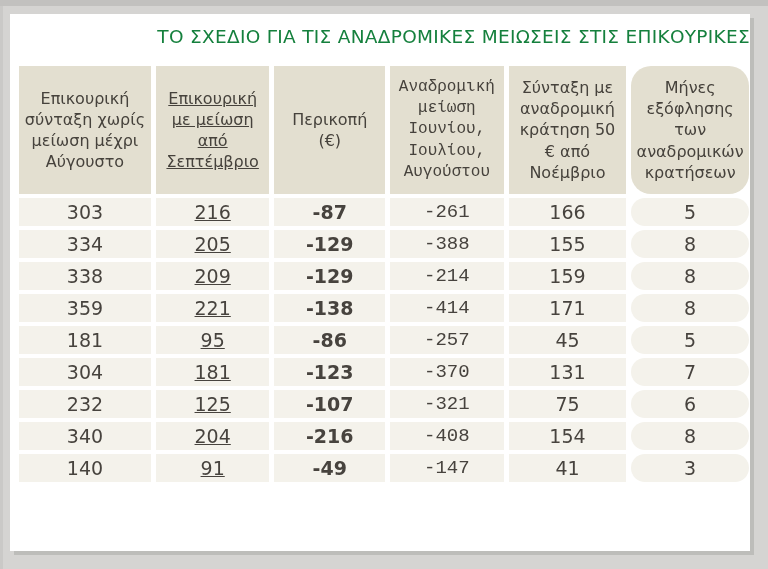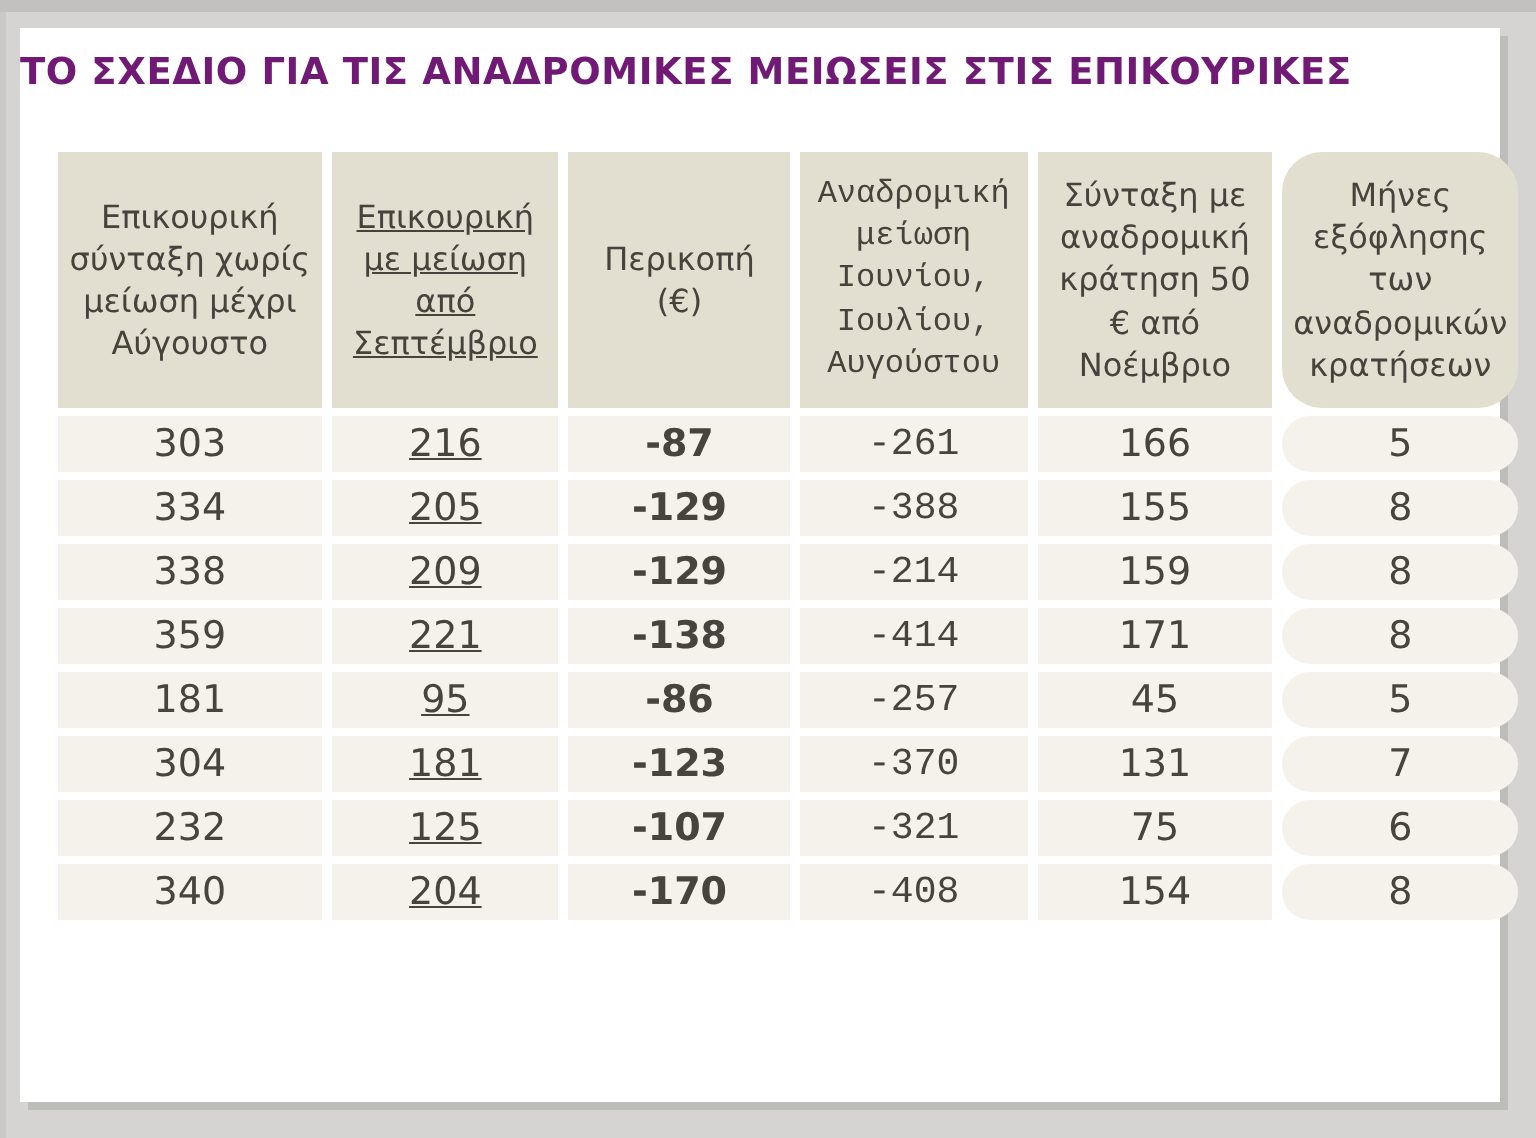--- a/index.html
+++ b/index.html
@@ -22,33 +22,33 @@
     top: 14px;
     width: 740px;
     height: 537px;
     background: #ffffff;
     box-shadow: 4px 4px 0 rgba(120, 118, 115, 0.25);
     box-sizing: border-box;
   }
   .title {
     height: 44px;
     line-height: 46px;
-    text-align: left;
+    text-align: right;
     font-size: 18.5px;
-    font-weight: bold;
+    font-weight: normal;
     letter-spacing: 0.3px;
-    color: #701a75;
+    color: #15803d;
     white-space: nowrap;
   }
   table.grid {
     border-collapse: separate;
     border-spacing: 5px 4px;
     table-layout: fixed;
     width: 740px;
-    margin: 14px;
+    margin: 4px;
   }
   table.grid th {
     background: #e3dfd0;
     color: #46423c;
     font-size: 16px;
     font-weight: normal;
     line-height: 1.32;
     height: 128px;
     text-align: center;
     vertical-align: middle;
@@ -142,20 +142,28 @@
           <td class="col1">232</td>
           <td class="col2">125</td>
           <td class="col3">-107</td>
           <td class="col4">-321</td>
           <td class="col5">75</td>
           <td class="col6">6</td>
         </tr>
         <tr>
           <td class="col1">340</td>
           <td class="col2">204</td>
-          <td class="col3">-170</td>
+          <td class="col3">-216</td>
           <td class="col4">-408</td>
           <td class="col5">154</td>
           <td class="col6">8</td>
+        </tr>
+        <tr>
+          <td class="col1">140</td>
+          <td class="col2">91</td>
+          <td class="col3">-49</td>
+          <td class="col4">-147</td>
+          <td class="col5">41</td>
+          <td class="col6">3</td>
         </tr>
       </tbody>
   </table>
 </div>
 
 </body></html>

